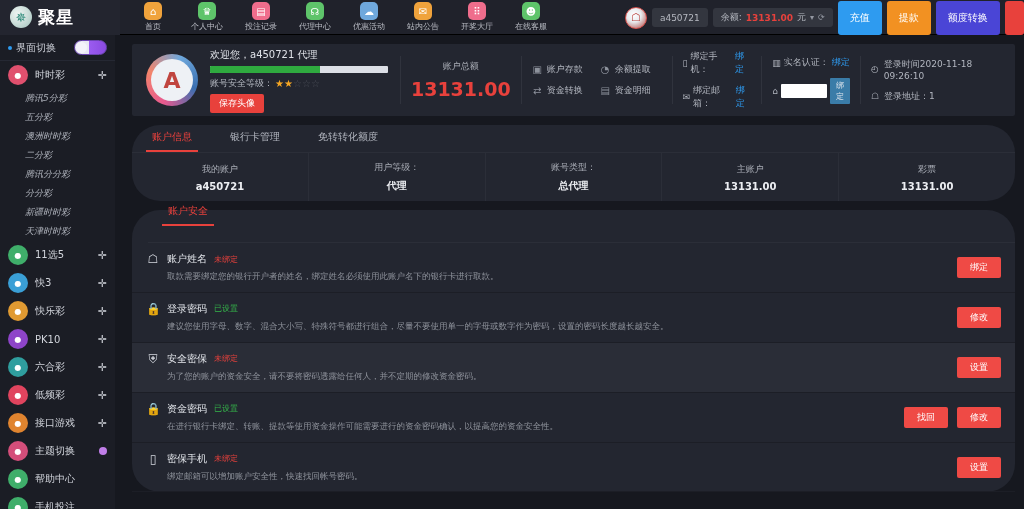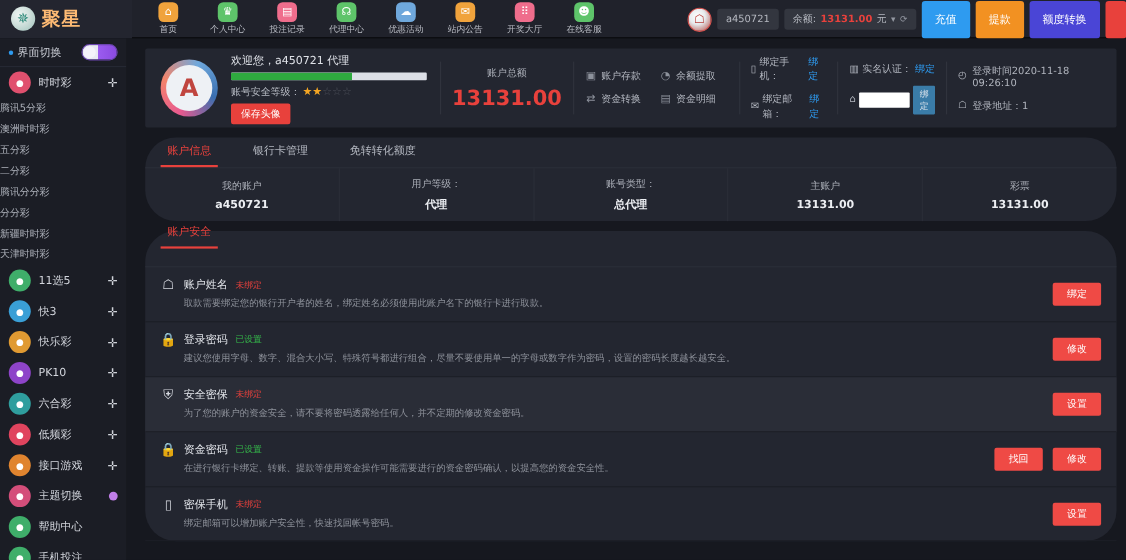--- a/index.html
+++ b/index.html
@@ -18,21 +18,21 @@
   .brand{
     width:120px; height:35px; display:flex; align-items:center; gap:6px;
     padding-left:10px; background:#23252f;
   }
   .brand-logo{
     width:22px;height:22px;border-radius:50%;
     background:radial-gradient(circle at 35% 35%,#eef4f2 0%,#cfe0dc 45%,#9fc2bb 100%);
     display:flex;align-items:center;justify-content:center;
     font-size:13px;color:#2d8a7a;flex:none;
   }
-  .brand-name{font-size:17px;font-weight:bold;color:#fdba74;letter-spacing:1px;}
+  .brand-name{font-size:17px;font-weight:bold;color:#ffffff;letter-spacing:1px;}
   .nav{display:flex; align-items:center; height:35px; margin-left:6px;}
   .nav-item{
     width:54px;height:35px;display:flex;flex-direction:column;
     align-items:center;justify-content:center;gap:1px;cursor:pointer;
   }
   .nav-ic{
     width:18px;height:18px;border-radius:5px;display:flex;
     align-items:center;justify-content:center;font-size:10px;color:#fff;
   }
   .nav-lb{font-size:8px;color:#b9bcc4;white-space:nowrap;}
@@ -83,22 +83,22 @@
     height:28px;display:flex;align-items:center;padding:0 8px;gap:7px;cursor:pointer;
   }
   .side-ic{
     width:20px;height:20px;border-radius:50%;flex:none;display:flex;
     align-items:center;justify-content:center;font-size:8px;color:#fff;font-weight:bold;
   }
   .side-lb{font-size:10px;color:#d2d5dc;}
   .side-plus{margin-left:auto;color:#cfd2d9;font-size:11px;font-weight:bold;}
   .side-dot{margin-left:auto;width:8px;height:8px;border-radius:50%;background:#c07ee8;}
   .side-sub{
-    height:19px;display:flex;align-items:center;
-    font-size:9px;color:#aeb2bb;cursor:pointer;
+    height:19px;display:flex;align-items:center;padding-left:25px;
+    font-size:9px;color:#aeb2bb;cursor:pointer;font-style:italic;
   }
   
   .main{
     position:absolute;left:115px;top:35px;width:909px;height:474px;
     background:#16181f;padding:9px 9px 0 17px;overflow:hidden;
   }
   .card{background:#232630;border-radius:2px;}
   
   .profile{height:72px;display:flex;align-items:center;padding:0 14px;}
   .pf-ava{
@@ -152,21 +152,21 @@
   .tab.on{color:#e8413c;border-bottom-color:#e8413c;}
   .acct-table{display:flex;height:48px;text-align:right;}
   .ac-cell{
     flex:1;display:flex;flex-direction:column;align-items:center;justify-content:center;
     gap:5px;border-right:1px solid #2b2e38;
   }
   .ac-cell:last-child{border-right:none;}
   .ac-cap{font-size:9px;color:#a9adb6;}
   .ac-val{font-size:10px;color:#eceef2;font-weight:bold;}
   
-  .sec-tabs{display:flex;height:28px;align-items:flex-end;padding:16px 14px;border-bottom:1px solid #2b2e38;}
+  .sec-tabs{display:flex;height:28px;align-items:flex-end;padding:16px 14px;border-bottom:1px solid #2b2e38;margin-left:16px;}
   .sec-row{
     display:flex;align-items:center;padding:9px 14px;border-bottom:1px solid #1c1e26;
     min-height:49px;
   }
   .sec-row.alt{background:#2a2d37;}
   .sec-left{flex:1;}
   .sec-head{display:flex;align-items:center;gap:7px;margin-bottom:5px;}
   .sec-gi{font-size:12px;color:#d4d7de;width:14px;text-align:center;}
   .sec-title{font-size:10px;color:#e3e6eb;}
   .sec-st{font-size:8px;}
@@ -244,22 +244,22 @@
     <span class="lb">界面切换</span>
     <span class="switch"></span>
   </div>
   <div id="side-list">
       <div class="side-grp">
         <span class="side-ic" style="background:#e0506e">●</span>
         <span class="side-lb">时时彩</span>
         <span class="side-plus">✛</span>
       </div>
       <div class="side-sub">腾讯5分彩</div>
+      <div class="side-sub">五分彩</div>
       <div class="side-sub">澳洲时时彩</div>
-      <div class="side-sub">五分彩</div>
       <div class="side-sub">二分彩</div>
       <div class="side-sub">腾讯分分彩</div>
       <div class="side-sub">分分彩</div>
       <div class="side-sub">新疆时时彩</div>
       <div class="side-sub">天津时时彩</div>
       <div class="side-grp">
         <span class="side-ic" style="background:#3fae6a">●</span>
         <span class="side-lb">11选5</span>
         <span class="side-plus">✛</span>
       </div>

